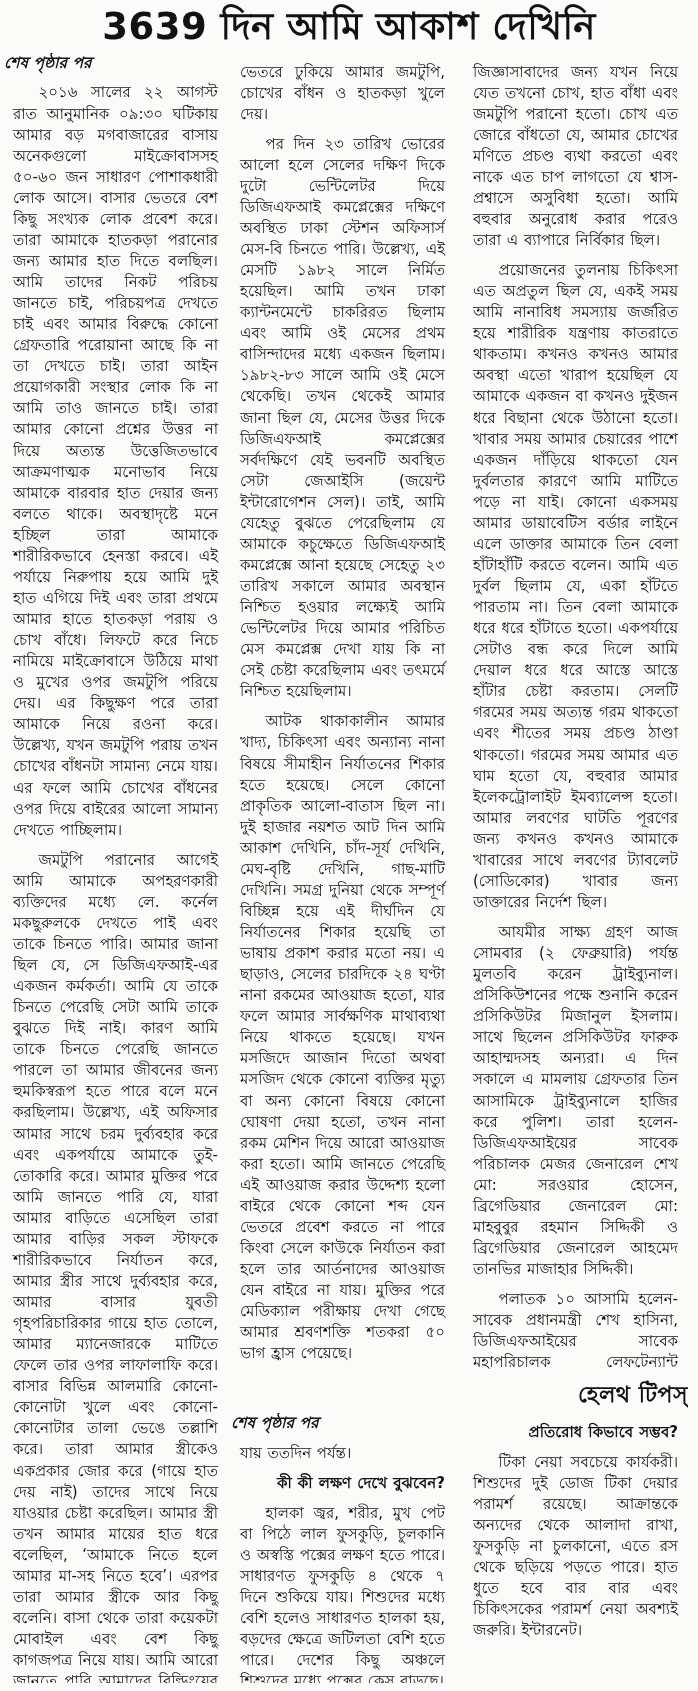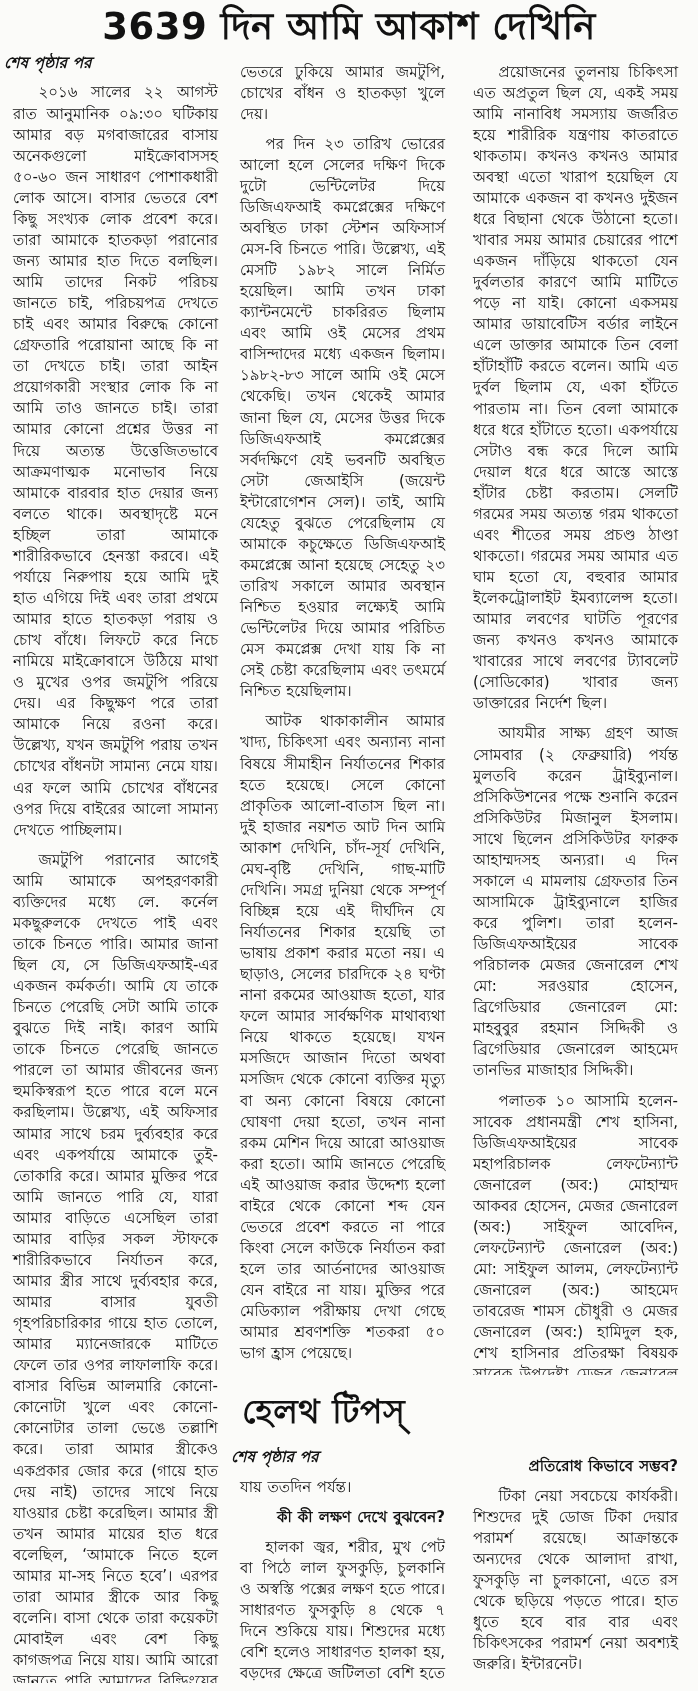--- a/index.html
+++ b/index.html
@@ -22,23 +22,23 @@
     letter-spacing:0.5px;
   }
   .body-row { display:flex; gap:4px; height:1630px; }
   .col { width:223px; overflow:hidden; }
   .col-full { height:100%; }
   .right-area { display:flex; flex-direction:column; width:457px; }
   .main-cols-row { display:flex; gap:10px; height:1322px; overflow:hidden; }
   .main-cols-row .col { height:100%; }
   .health-section { flex:1; overflow:hidden; }
   .health-headline {
-    margin:11px; padding:8px 0 6px 0;
-    text-align:left;
-    font-size:33px; font-weight:700; line-height:1.1;
+    margin:0; padding:8px 0 6px 0;
+    text-align:right;
+    font-size:22px; font-weight:700; line-height:1.1;
     letter-spacing:0.5px;
   }
   .health-row { display:flex; gap:10px; overflow:hidden; }
   .health-row .col { width:223px; }
   p {
     margin:9px;
     font-size:15px;
     line-height:1.405;
     text-align:justify;
     text-indent:1.7em;
@@ -74,20 +74,21 @@
     <div class="right-area">
 
       <div class="main-cols-row">
         <div class="col">
           <p class="cont">ভেতরে ঢুকিয়ে আমার জমটুপি, চোখের বাঁধন ও হাতকড়া খুলে দেয়।</p>
           <p>পর দিন ২৩ তারিখ ভোরের আলো হলে সেলের দক্ষিণ দিকে দুটো ভেন্টিলেটর দিয়ে ডিজিএফআই কমপ্লেক্সের দক্ষিণে অবস্থিত ঢাকা স্টেশন অফিসার্স মেস-বি চিনতে পারি। উল্লেখ্য, এই মেসটি ১৯৮২ সালে নির্মিত হয়েছিল। আমি তখন ঢাকা ক্যান্টনমেন্টে চাকরিরত ছিলাম এবং আমি ওই মেসের প্রথম বাসিন্দাদের মধ্যে একজন ছিলাম। ১৯৮২-৮৩ সালে আমি ওই মেসে থেকেছি। তখন থেকেই আমার জানা ছিল যে, মেসের উত্তর দিকে ডিজিএফআই কমপ্লেক্সের সর্বদক্ষিণে যেই ভবনটি অবস্থিত সেটা জেআইসি (জয়েন্ট ইন্টারোগেশন সেল)। তাই, আমি যেহেতু বুঝতে পেরেছিলাম যে আমাকে কচুক্ষেতে ডিজিএফআই কমপ্লেক্সে আনা হয়েছে সেহেতু ২৩ তারিখ সকালে আমার অবস্থান নিশ্চিত হওয়ার লক্ষ্যেই আমি ভেন্টিলেটর দিয়ে আমার পরিচিত মেস কমপ্লেক্স দেখা যায় কি না সেই চেষ্টা করেছিলাম এবং তৎমর্মে নিশ্চিত হয়েছিলাম।</p>
           <p>আটক থাকাকালীন আমার খাদ্য, চিকিৎসা এবং অন্যান্য নানা বিষয়ে সীমাহীন নির্যাতনের শিকার হতে হয়েছে। সেলে কোনো প্রাকৃতিক আলো-বাতাস ছিল না। দুই হাজার নয়শত আট দিন আমি আকাশ দেখিনি, চাঁদ-সূর্য দেখিনি, মেঘ-বৃষ্টি দেখিনি, গাছ-মাটি দেখিনি। সমগ্র দুনিয়া থেকে সম্পূর্ণ বিচ্ছিন্ন হয়ে এই দীর্ঘদিন যে নির্যাতনের শিকার হয়েছি তা ভাষায় প্রকাশ করার মতো নয়। এ ছাড়াও, সেলের চারদিকে ২৪ ঘণ্টা নানা রকমের আওয়াজ হতো, যার ফলে আমার সার্বক্ষণিক মাথাব্যথা নিয়ে থাকতে হয়েছে। যখন মসজিদে আজান দিতো অথবা মসজিদ থেকে কোনো ব্যক্তির মৃত্যু বা অন্য কোনো বিষয়ে কোনো ঘোষণা দেয়া হতো, তখন নানা রকম মেশিন দিয়ে আরো আওয়াজ করা হতো। আমি জানতে পেরেছি এই আওয়াজ করার উদ্দেশ্য হলো বাইরে থেকে কোনো শব্দ যেন ভেতরে প্রবেশ করতে না পারে কিংবা সেলে কাউকে নির্যাতন করা হলে তার আর্তনাদের আওয়াজ যেন বাইরে না যায়। মুক্তির পরে মেডিক্যাল পরীক্ষায় দেখা গেছে আমার শ্রবণশক্তি শতকরা ৫০ ভাগ হ্রাস পেয়েছে।</p>
 
         </div>
         <div class="col">
+          <p class="cont">জিজ্ঞাসাবাদের জন্য যখন নিয়ে যেত তখনো চোখ, হাত বাঁধা এবং জমটুপি পরানো হতো। চোখ এত জোরে বাঁধতো যে, আমার চোখের মণিতে প্রচণ্ড ব্যথা করতো এবং নাকে এত চাপ লাগতো যে শ্বাস-প্রশ্বাসে অসুবিধা হতো। আমি বহুবার অনুরোধ করার পরেও তারা এ ব্যাপারে নির্বিকার ছিল।</p>
           <p>প্রয়োজনের তুলনায় চিকিৎসা এত অপ্রতুল ছিল যে, একই সময় আমি নানাবিধ সমস্যায় জর্জরিত হয়ে শারীরিক যন্ত্রণায় কাতরাতে থাকতাম। কখনও কখনও আমার অবস্থা এতো খারাপ হয়েছিল যে আমাকে একজন বা কখনও দুইজন ধরে বিছানা থেকে উঠানো হতো। খাবার সময় আমার চেয়ারের পাশে একজন দাঁড়িয়ে থাকতো যেন দুর্বলতার কারণে আমি মাটিতে পড়ে না যাই। কোনো একসময় আমার ডায়াবেটিস বর্ডার লাইনে এলে ডাক্তার আমাকে তিন বেলা হাঁটাহাঁটি করতে বলেন। আমি এত দুর্বল ছিলাম যে, একা হাঁটতে পারতাম না। তিন বেলা আমাকে ধরে ধরে হাঁটাতে হতো। একপর্যায়ে সেটাও বন্ধ করে দিলে আমি দেয়াল ধরে ধরে আস্তে আস্তে হাঁটার চেষ্টা করতাম। সেলটি গরমের সময় অত্যন্ত গরম থাকতো এবং শীতের সময় প্রচণ্ড ঠাণ্ডা থাকতো। গরমের সময় আমার এত ঘাম হতো যে, বহুবার আমার ইলেকট্রোলাইট ইমব্যালেন্স হতো। আমার লবণের ঘাটতি পূরণের জন্য কখনও কখনও আমাকে খাবারের সাথে লবণের ট্যাবলেট (সোডিকোর) খাবার জন্য ডাক্তারের নির্দেশ ছিল।</p>
           <p>আযমীর সাক্ষ্য গ্রহণ আজ সোমবার (২ ফেব্রুয়ারি) পর্যন্ত মুলতবি করেন ট্রাইব্যুনাল। প্রসিকিউশনের পক্ষে শুনানি করেন প্রসিকিউটর মিজানুল ইসলাম। সাথে ছিলেন প্রসিকিউটর ফারুক আহাম্মদসহ অন্যরা। এ দিন সকালে এ মামলায় গ্রেফতার তিন আসামিকে ট্রাইব্যুনালে হাজির করে পুলিশ। তারা হলেন- ডিজিএফআইয়ের সাবেক পরিচালক মেজর জেনারেল শেখ মো: সরওয়ার হোসেন, ব্রিগেডিয়ার জেনারেল মো: মাহবুবুর রহমান সিদ্দিকী ও ব্রিগেডিয়ার জেনারেল আহমেদ তানভির মাজাহার সিদ্দিকী।</p>
           <p>পলাতক ১০ আসামি হলেন- সাবেক প্রধানমন্ত্রী শেখ হাসিনা, ডিজিএফআইয়ের সাবেক মহাপরিচালক লেফটেন্যান্ট জেনারেল (অব:) মোহাম্মদ আকবর হোসেন, মেজর জেনারেল (অব:) সাইফুল আবেদিন, লেফটেন্যান্ট জেনারেল (অব:) মো: সাইফুল আলম, লেফটেন্যান্ট জেনারেল (অব:) আহমেদ তাবরেজ শামস চৌধুরী ও মেজর জেনারেল (অব:) হামিদুল হক, শেখ হাসিনার প্রতিরক্ষা বিষয়ক সাবেক উপদেষ্টা মেজর জেনারেল (অব:) তারিক আহমেদ সিদ্দিক, ডিজিএফআইয়ের সাবেক পরিচালক মেজর জেনারেল (অব:) মোহাম্মদ তৌহিদুল উল ইসলাম, মেজর জেনারেল কবীর আহাম্মদ ও লেফটেন্যান্ট কর্নেল (অব:) মখছুরুল হক।</p>
 
         </div>
       </div>
 
       <div class="health-section">
         <h2 class="health-headline">হেলথ টিপস্</h2>
         <div class="health-row">

